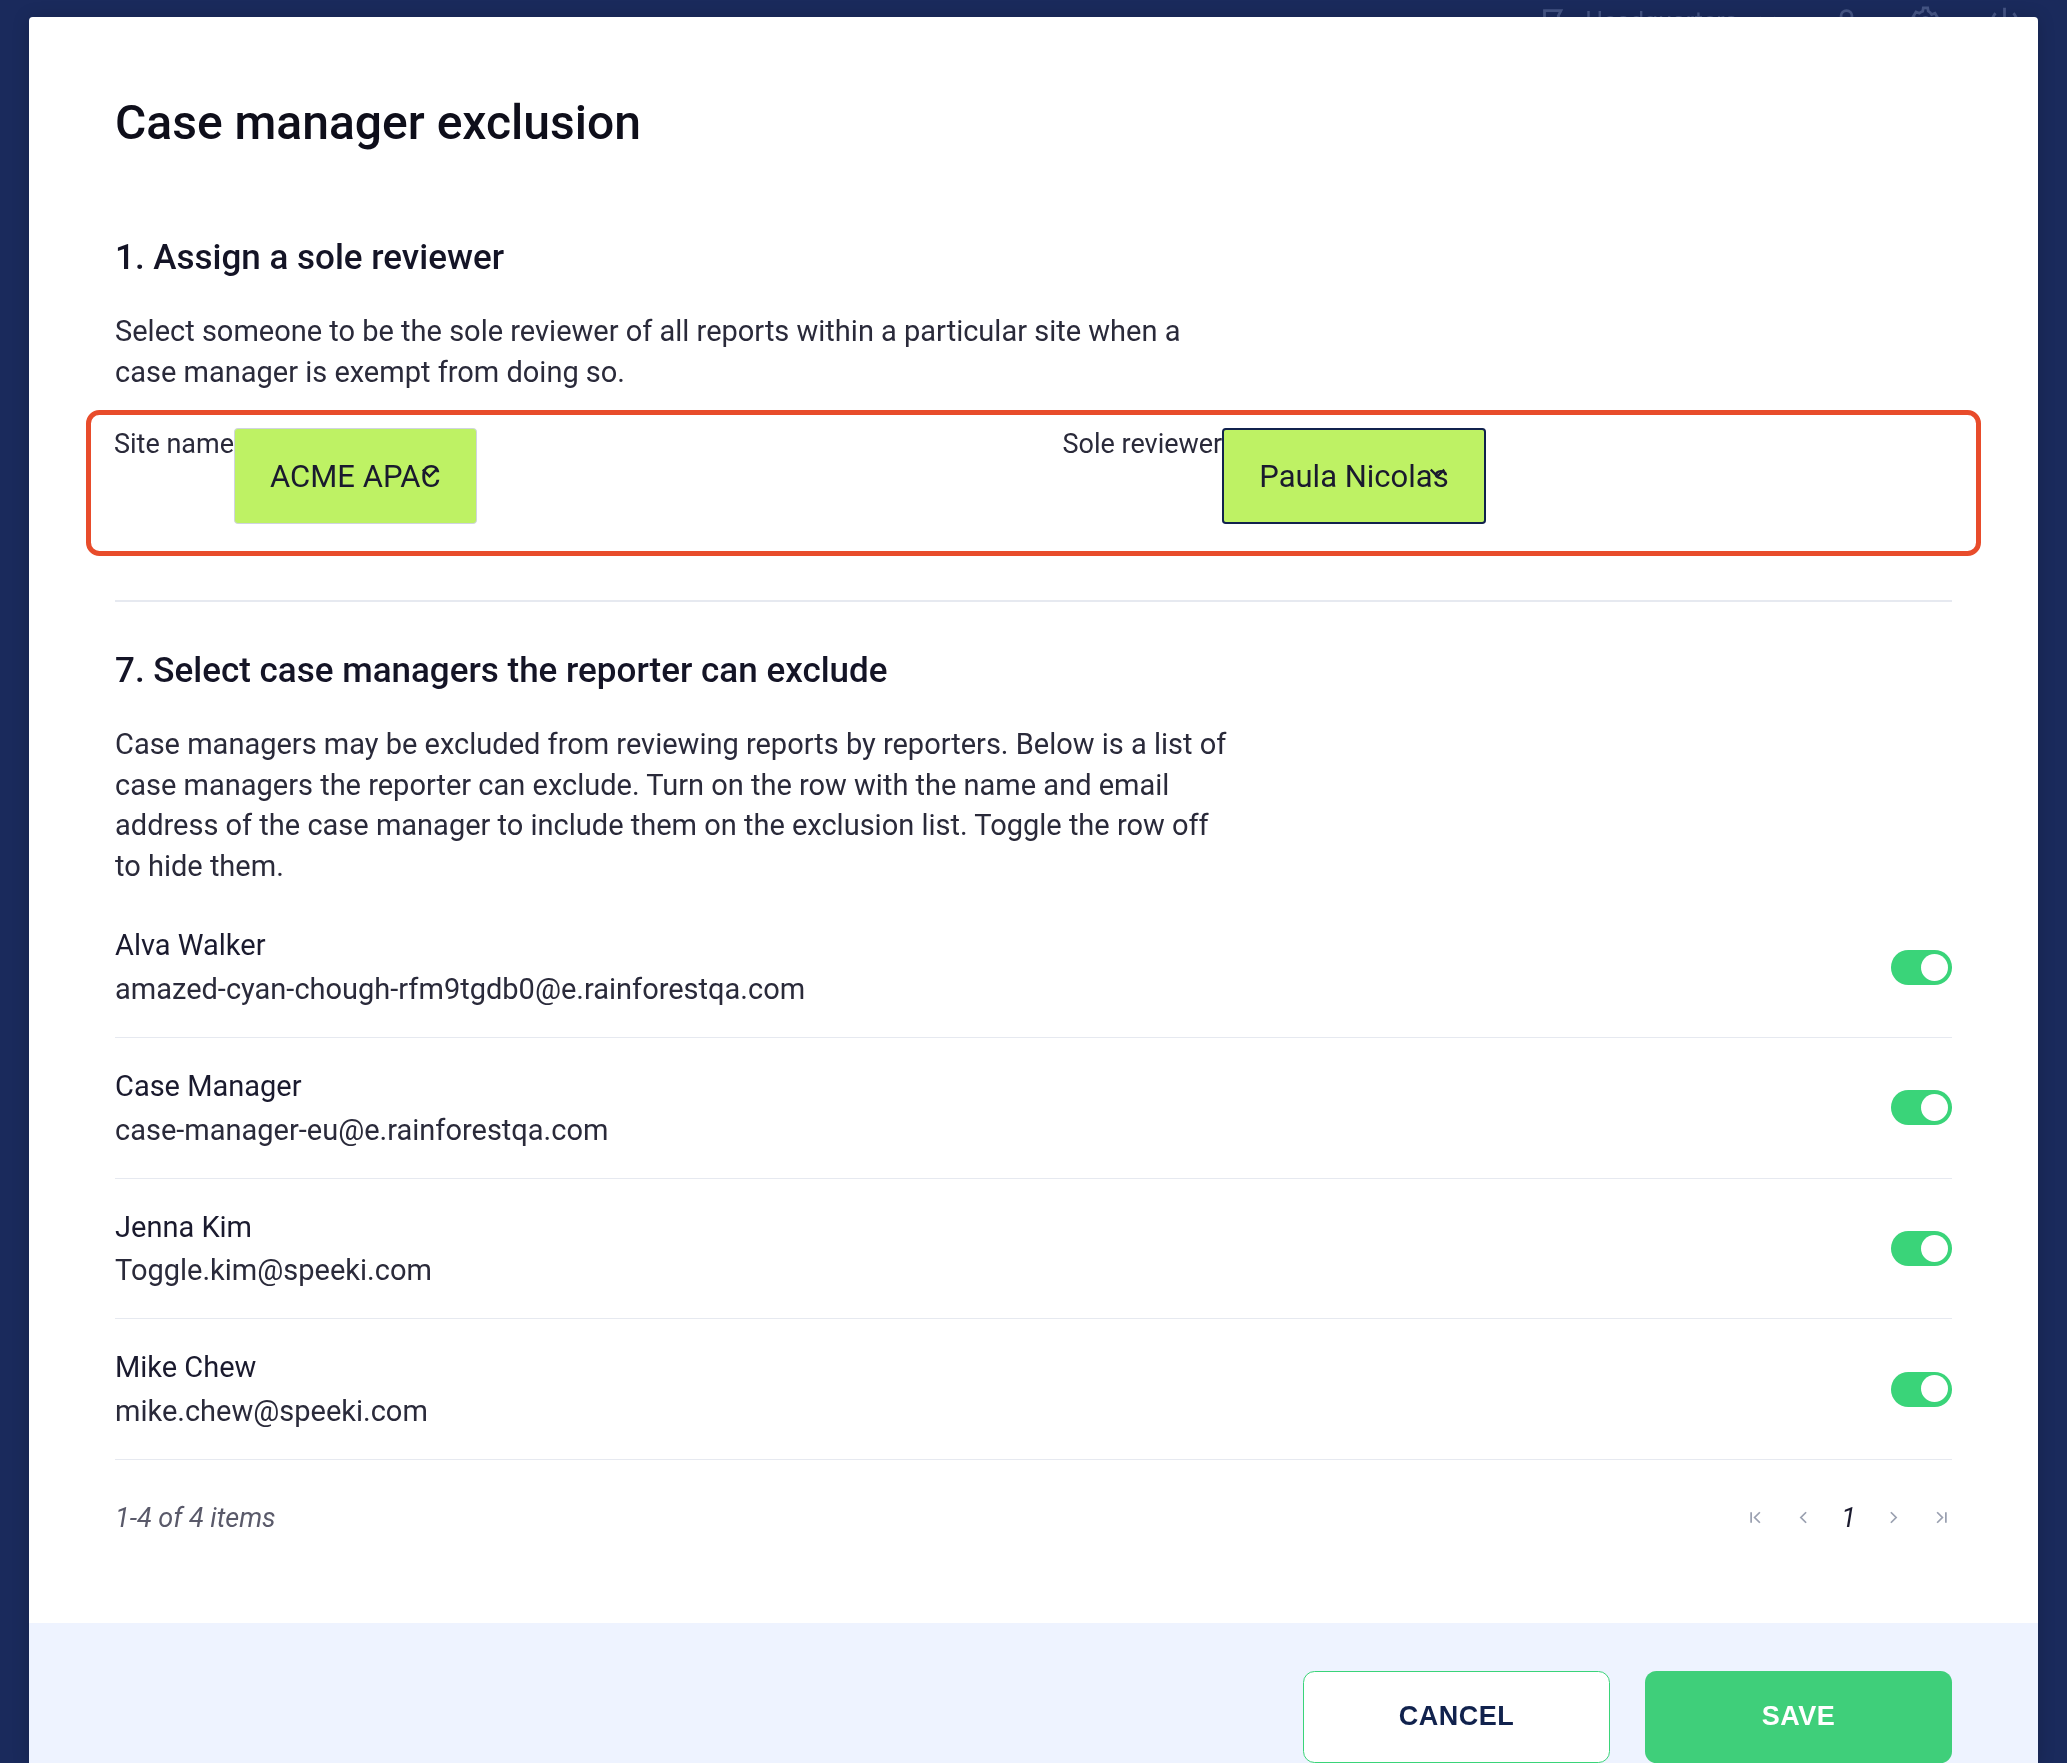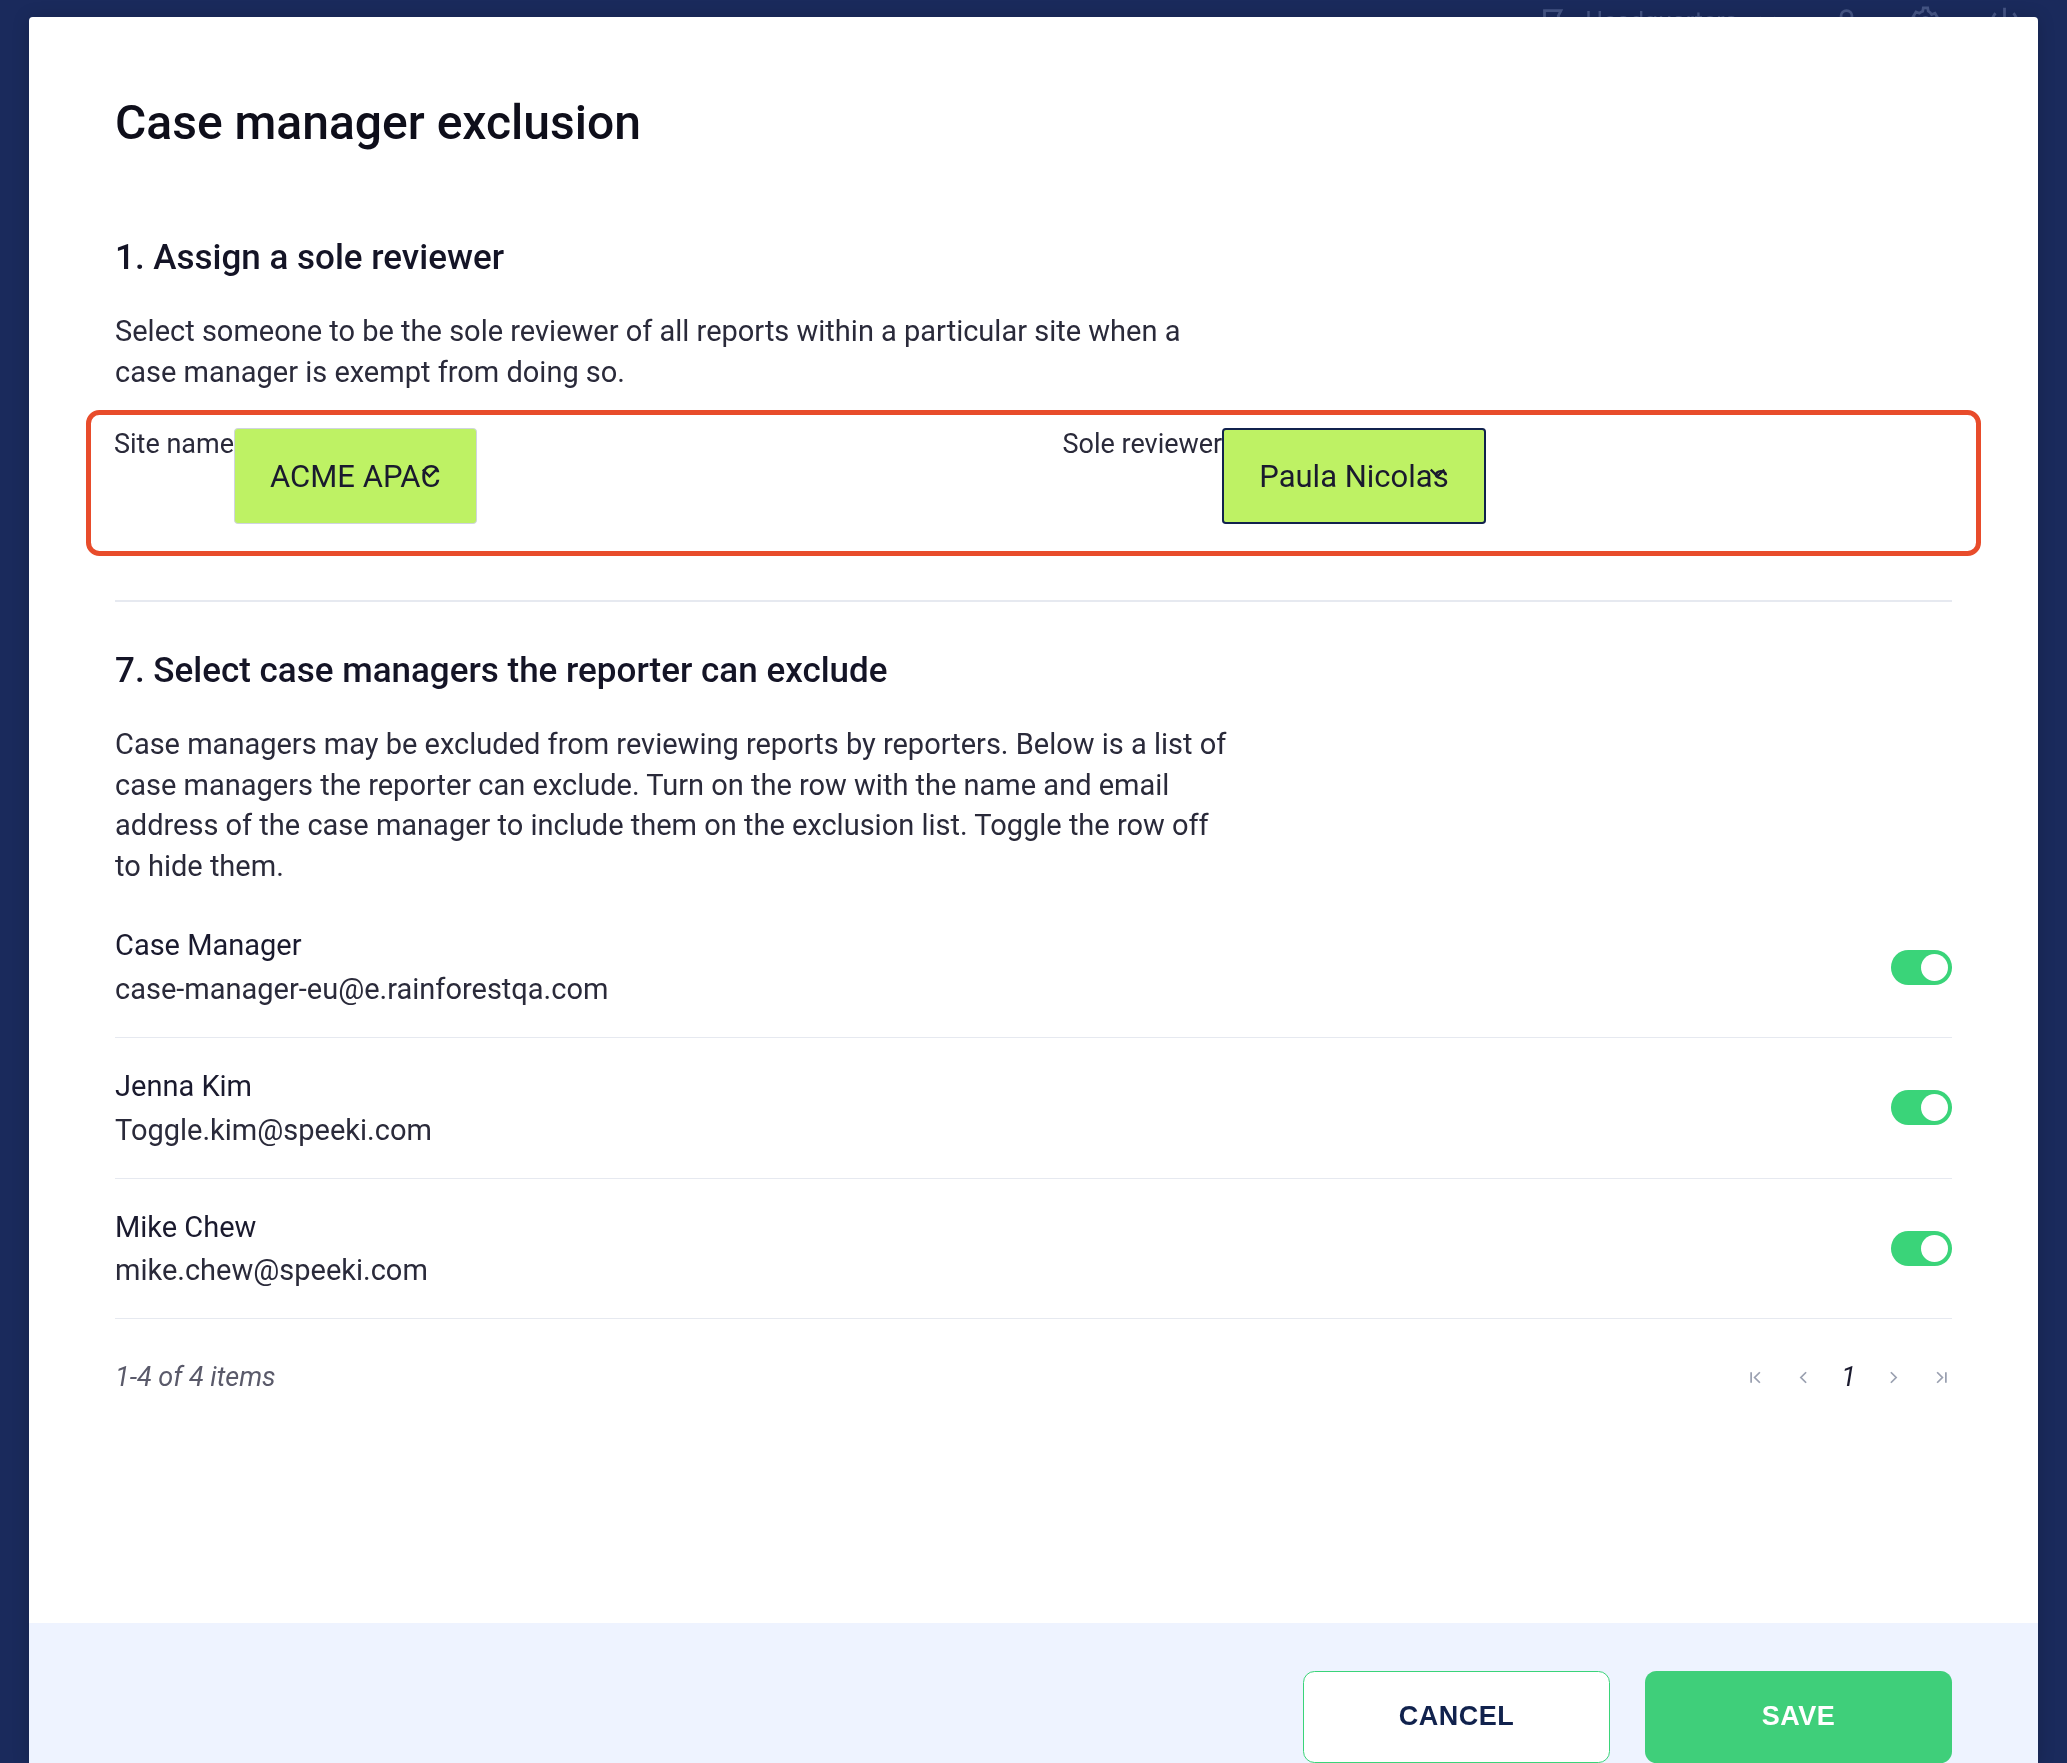--- a/index.html
+++ b/index.html
@@ -261,20 +261,29 @@
         </div>
       </div>
     </div>
 
     <div class="divider"></div>
 
     <h2 class="section-title">7. Select case managers the reporter can exclude</h2>
     <p class="section-desc" style="max-width:1114px;">Case managers may be excluded from reviewing reports by reporters. Below is a list of case managers the reporter can exclude. Turn on the row with the name and email address of the case manager to include them on the exclusion list. Toggle the row off to hide them.</p>
 
     <div class="manager-list">
+      <div class="manager-row">
+        <div class="manager-info">
+          <div class="mname">Alva Walker</div>
+          <div class="memail">amazed-cyan-chough-rfm9tgdb0@e.rainforestqa.com</div>
+        </div>
+        <div class="toggle">
+            <div class="knob"></div>
+          </div>
+      </div>
       <div class="manager-row">
         <div class="manager-info">
           <div class="mname">Case Manager</div>
           <div class="memail">case-manager-eu@e.rainforestqa.com</div>
         </div>
         <div class="toggle">
             <div class="knob"></div>
           </div>
       </div>
       <div class="manager-row">

